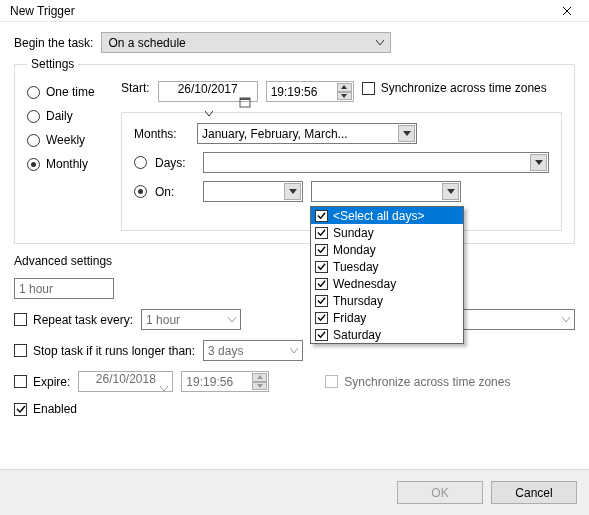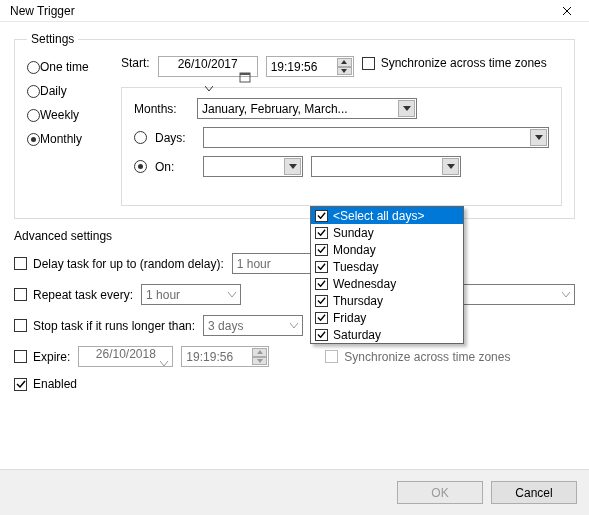--- a/index.html
+++ b/index.html
@@ -19,21 +19,21 @@
 .begin-select { flex: 0 0 290px; height: 21px; border: 1px solid #adadad; background: #e1e1e1; display: flex; align-items: center; padding: 0 6px; position: relative; }
 .begin-select .caret { position: absolute; right: 6px; top: 50%; transform: translateY(-50%); }
 
 .caret svg { width: 8px; height: 6px; display: block; }
 
 fieldset { border: 1px solid #dcdcdc; margin: 0 0 10px 0; padding: 10px 12px 12px 12px; position: relative; }
 fieldset > legend { padding: 0 4px; color: #000; }
 
 .settings-body { display: flex; gap: 14px; }
 .radio-col { display: flex; flex-direction: column; gap: 10px; padding-top: 4px; width: 80px; }
-.radio-item { display: flex; align-items: flex-end; }
+.radio-item { display: flex; align-items: flex-end; gap: 6px; }
 .radio { width: 13px; height: 13px; border: 1px solid #333; border-radius: 50%; background: #fff; display: inline-flex; align-items: center; justify-content: center; }
 .radio.checked::after { content: ""; width: 5px; height: 5px; background: #333; border-radius: 50%; display: block; }
 
 .right-col { flex: 1; }
 .start-row { display: flex; align-items: flex-start; gap: 8px; margin-bottom: 10px; }
 .date-input, .time-input { border: 1px solid #adadad; height: 21px; display: flex; align-items: center; padding: 0 4px; background: #fff; }
 .date-input { width: 100px; position: relative; flex-direction: column; }
 .date-input .cal { margin-left: auto; margin-right: 2px; }
 .date-input .cal svg { width: 12px; height: 12px; }
 .date-input .dd { margin-left: 2px; }
@@ -82,20 +82,31 @@
   <span class="title">New Trigger</span>
   <div class="close">
     <svg viewBox="0 0 10 10">
         <path d="M1 1 L9 9 M9 1 L1 9" stroke="#000" stroke-width="1" fill="none"></path>
       </svg>
   </div>
 </div>
 
 <div class="content">
 
+  <div class="row begin-row">
+    <span class="lbl">Begin the task:</span>
+    <div class="begin-select">
+      <span>On a schedule</span>
+      <span class="caret">
+          <svg viewBox="0 0 8 6">
+            <path d="M0 0 L4 5 L8 0" stroke="#333" fill="none"></path>
+          </svg>
+        </span>
+    </div>
+  </div>
 
   <fieldset>
     <legend>Settings</legend>
     <div class="settings-body">
       <div class="radio-col">
         <div class="radio-item">
             <span class="radio"></span>
             <span>One time</span>
           </div>
         <div class="radio-item">
@@ -192,24 +203,20 @@
             </div>
           </div>
         </div>
       </div>
     </div>
   </fieldset>
 
   <div class="adv-header">Advanced settings</div>
 
   <div class="adv-row">
-    <div class="chk-item">
-      <span class="chk"></span>
-      <span>Delay task for up to (random delay):</span>
-    </div>
     <div class="combo small disabled">
       <span>1 hour</span>
     </div>
   </div>
 
   <div class="adv-row">
     <div class="chk-item">
       <span class="chk"></span>
       <span>Repeat task every:</span>
     </div>

